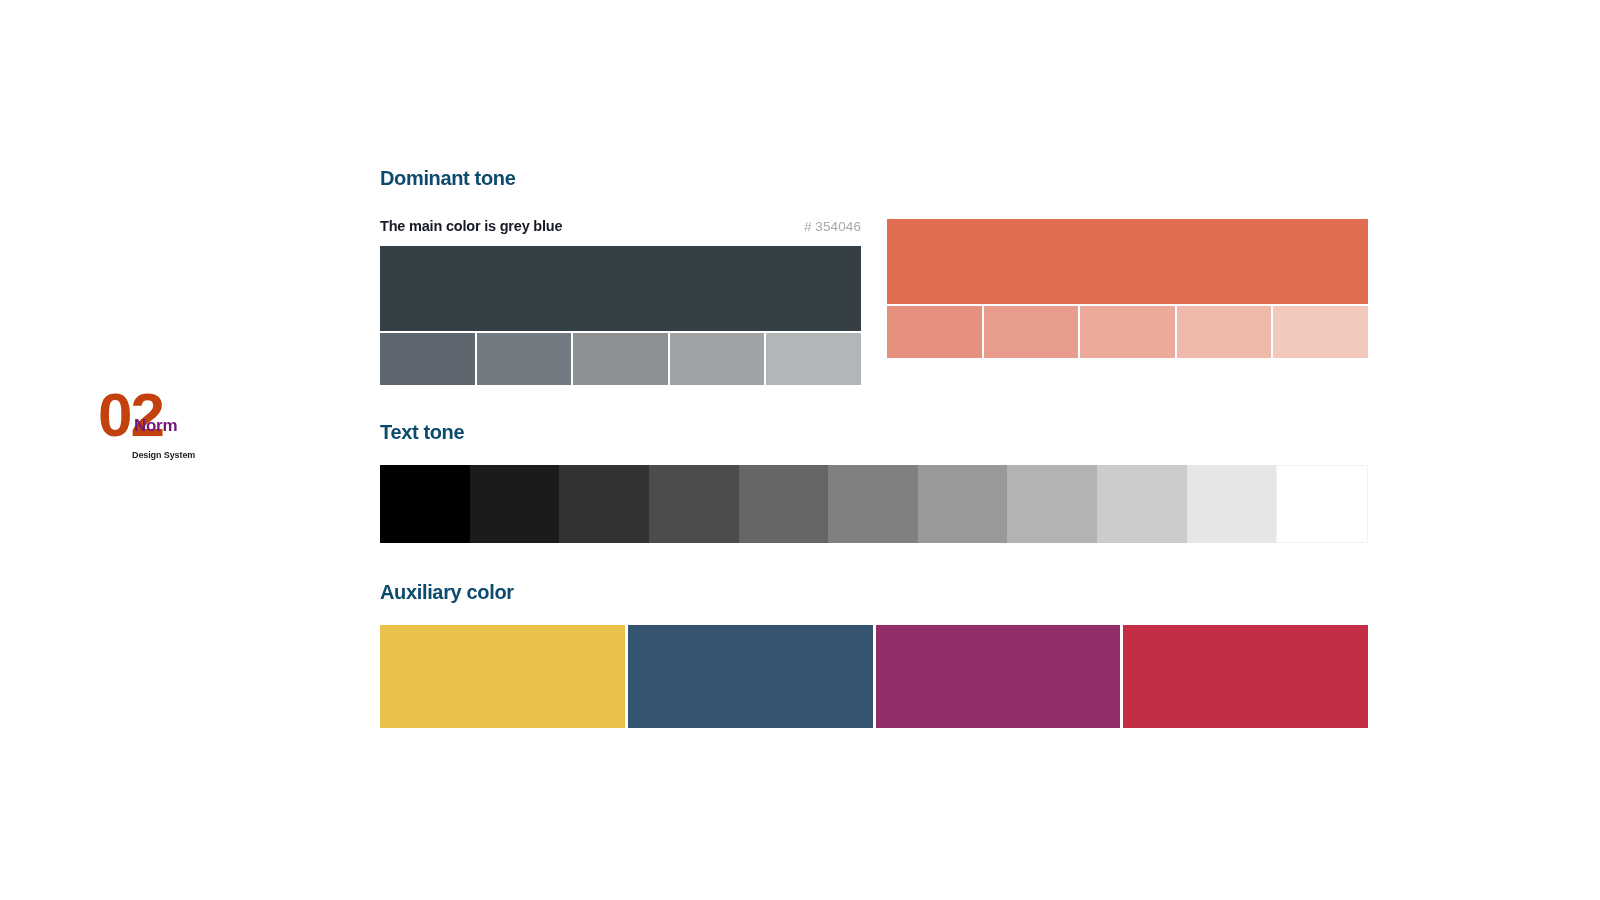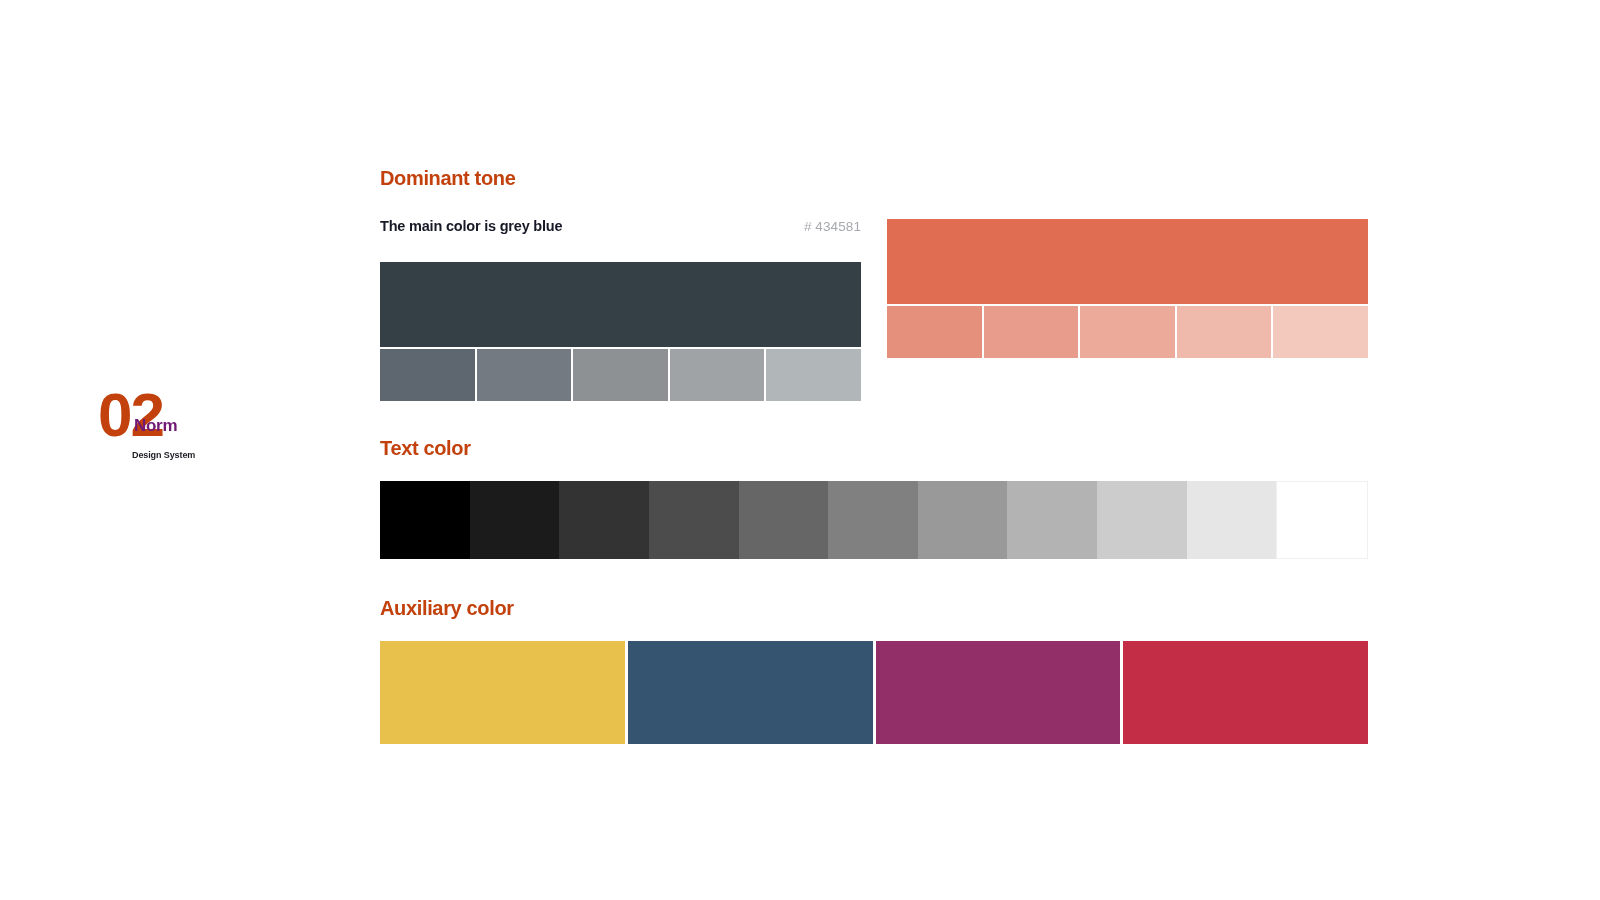--- a/index.html
+++ b/index.html
@@ -60,40 +60,40 @@
   .sheet {
     position: absolute;
     left: 380px;
     top: 168px;
     width: 988px;
   }
 
   .section-title {
     font-size: 20px;
     font-weight: 700;
-    color: #c2410c;
+    color: #0c4a6e;
     letter-spacing: -0.35px;
     margin: 0;
     line-height: 1;
   }
 
   
   .dominant-row {
     display: flex;
     gap: 26px;
     margin-top: 31px;
   }
   .palette-col {
     width: 481px;
   }
   .palette-head {
     display: flex;
     justify-content: space-between;
     align-items: baseline;
-    margin-bottom: 28px;
+    margin-bottom: 12px;
     text-align: center;
   }
   .palette-name {
     font-size: 14.5px;
     font-weight: 700;
     color: #171a26;
     letter-spacing: -0.2px;
     line-height: 1;
   }
   .palette-hex {
@@ -158,21 +158,21 @@
 
 <div class="sheet">
 
   <h2 class="section-title">Dominant tone</h2>
 
   <div class="dominant-row">
 
     <div class="palette-col">
       <div class="palette-head">
         <span class="palette-name">The main color is grey blue</span>
-        <span class="palette-hex"># 434581</span>
+        <span class="palette-hex"># 354046</span>
       </div>
       <div class="palette-main" title="#354046" style="background: rgb(53, 64, 70);"></div>
       <div class="palette-tints">
           <div class="tint" title="#5E6670" style="background: rgb(94, 102, 112);"></div>
           <div class="tint" title="#747A81" style="background: rgb(116, 122, 129);"></div>
           <div class="tint" title="#8D9194" style="background: rgb(141, 145, 148);"></div>
           <div class="tint" title="#9FA3A6" style="background: rgb(159, 163, 166);"></div>
           <div class="tint" title="#B1B6B9" style="background: rgb(177, 182, 185);"></div>
         </div>
     </div>
@@ -184,21 +184,21 @@
           <div class="tint" title="#E89C8B" style="background: rgb(232, 156, 139);"></div>
           <div class="tint" title="#EBAA9A" style="background: rgb(235, 170, 154);"></div>
           <div class="tint" title="#EFBAAC" style="background: rgb(239, 186, 172);"></div>
           <div class="tint" title="#F4C9BD" style="background: rgb(244, 201, 189);"></div>
         </div>
     </div>
 
   </div>
 
   <div class="block-text-color">
-    <h2 class="section-title">Text color</h2>
+    <h2 class="section-title">Text tone</h2>
     <div class="ramp">
         <div class="step" title="#000000" style="background: rgb(0, 0, 0);"></div>
         <div class="step" title="#1B1B1B" style="background: rgb(27, 27, 27);"></div>
         <div class="step" title="#333333" style="background: rgb(51, 51, 51);"></div>
         <div class="step" title="#4C4C4C" style="background: rgb(76, 76, 76);"></div>
         <div class="step" title="#666666" style="background: rgb(102, 102, 102);"></div>
         <div class="step" title="#808080" style="background: rgb(128, 128, 128);"></div>
         <div class="step" title="#999999" style="background: rgb(153, 153, 153);"></div>
         <div class="step" title="#B3B3B3" style="background: rgb(179, 179, 179);"></div>
         <div class="step" title="#CCCCCC" style="background: rgb(204, 204, 204);"></div>

